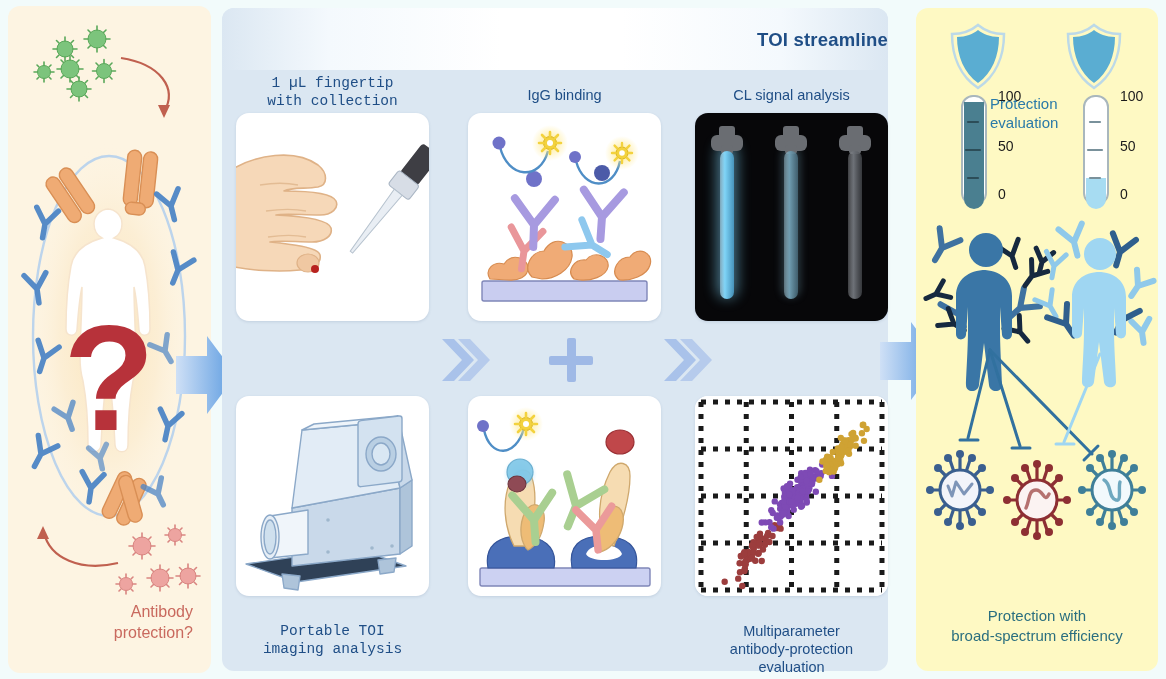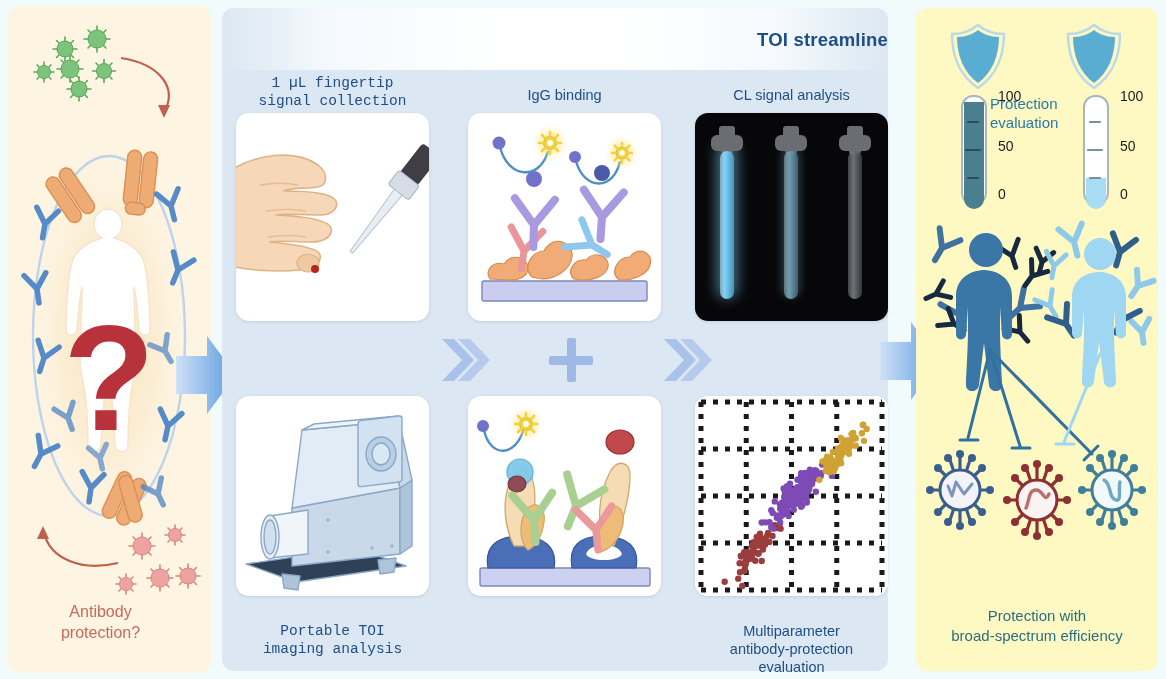--- a/index.html
+++ b/index.html
@@ -61,21 +61,21 @@
   .plus:before{left:18px;top:0;width:9px;height:44px;}
   .plus:after{left:0;top:18px;width:44px;height:9px;}
 
   .bigarrow{position:absolute;width:60px;height:86px;}
   #arrow-left{left:176px;top:332px;}
   #arrow-right{left:880px;top:318px;}
 
   
   #left-art{position:absolute;left:0;top:0;width:203px;height:667px;}
   #left-cap{
-    position:absolute;left:0;top:595px;width:185px;text-align:center;
+    position:absolute;left:0;top:595px;width:185px;text-align:right;
     color:#c9695e;font-size:16px;line-height:21px;
   }
 
   
   #gauge-area{position:absolute;left:0;top:10px;width:242px;height:200px;}
   .gauge-label{
     position:absolute;left:74px;top:86px;width:94px;text-align:left;
     color:#2a7aa8;font-size:15px;line-height:19px;font-weight:normal;
   }
   .tick-num{position:absolute;color:#1b1b1b;font-size:14px;font-weight:normal;}
@@ -256,21 +256,21 @@
     <path d="M0,24 H31 V4 L60,43 L31,82 V62 H0 Z" fill="url(#ag1)"></path>
   </svg>
 
   <div class="panel" id="panel-mid">
     <div id="mid-header"></div>
     <div id="mid-title">TOI streamline</div>
   </div>
 
   <div class="cap c1 cap-top">
     <span>1 µL fingertip</span><br>
-    <span>signal collection</span>
+    <span>with collection</span>
   </div>
   <div class="cap c2 cap-top2">
     <span>IgG binding</span>
   </div>
   <div class="cap c3 cap-top2">
     <span>CL signal analysis</span>
   </div>
 
   <div class="card c1 col-w row-top-card">
     <svg viewBox="0 0 193 208" width="193" height="208">

